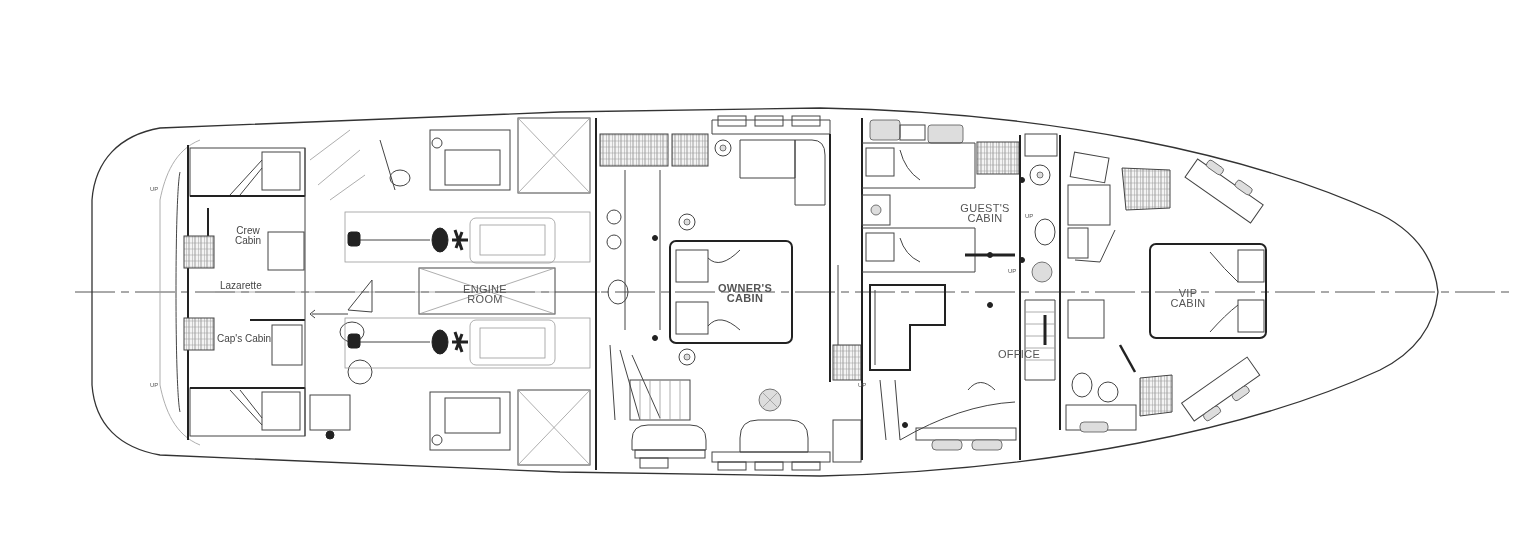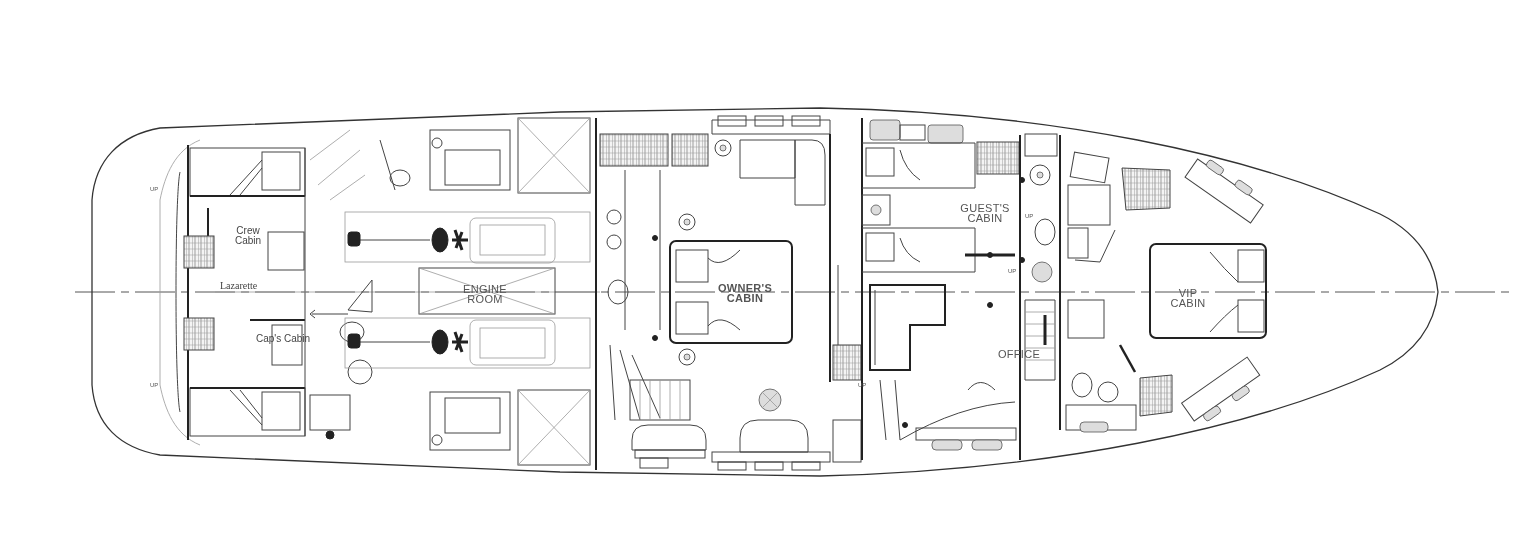--- a/index.html
+++ b/index.html
@@ -217,22 +217,22 @@
   <circle class="dk" cx="990" cy="255" r="2.5"></circle>
   <circle class="dk" cx="990" cy="305" r="2.5"></circle>
   <circle class="dk" cx="905" cy="425" r="2.5"></circle>
   <line class="dk" x1="965" y1="255" x2="1015" y2="255" stroke-width="3"></line>
   <line class="dk" x1="1045" y1="315" x2="1045" y2="345" stroke-width="3"></line>
   <line class="dk" x1="1120" y1="345" x2="1135" y2="372" stroke-width="2.5"></line>
 </svg>
 
 <div class="lbl" style="left:228px; top:226px; width:40px;">Crew
 Cabin</div>
-<div class="lbl" style="left:220px; top:281px; width:50px; text-align:left;font-family:Liberation Serif, serif;">Lazarette</div>
-<div class="lbl" style="left:215px; top:334px; width:58px;padding-left:39px;">Cap's Cabin</div>
+<div class="lbl" style="left:220px; top:281px; width:50px; text-align:left;">Lazarette</div>
+<div class="lbl" style="left:215px; top:334px; width:58px;">Cap's Cabin</div>
 <div class="lbl caps" style="left:455px; top:284px; width:60px;">ENGINE
 ROOM</div>
 <div class="lbl caps" style="left:715px; top:283px; width:60px;font-weight:bold;">OWNER'S
 CABIN</div>
 <div class="lbl caps" style="left:955px; top:203px; width:60px;">GUEST'S
 CABIN</div>
 <div class="lbl caps" style="left:994px; top:349px; width:50px;">OFFICE</div>
 <div class="lbl caps" style="left:1168px; top:288px; width:40px;">VIP
 CABIN</div>
 

